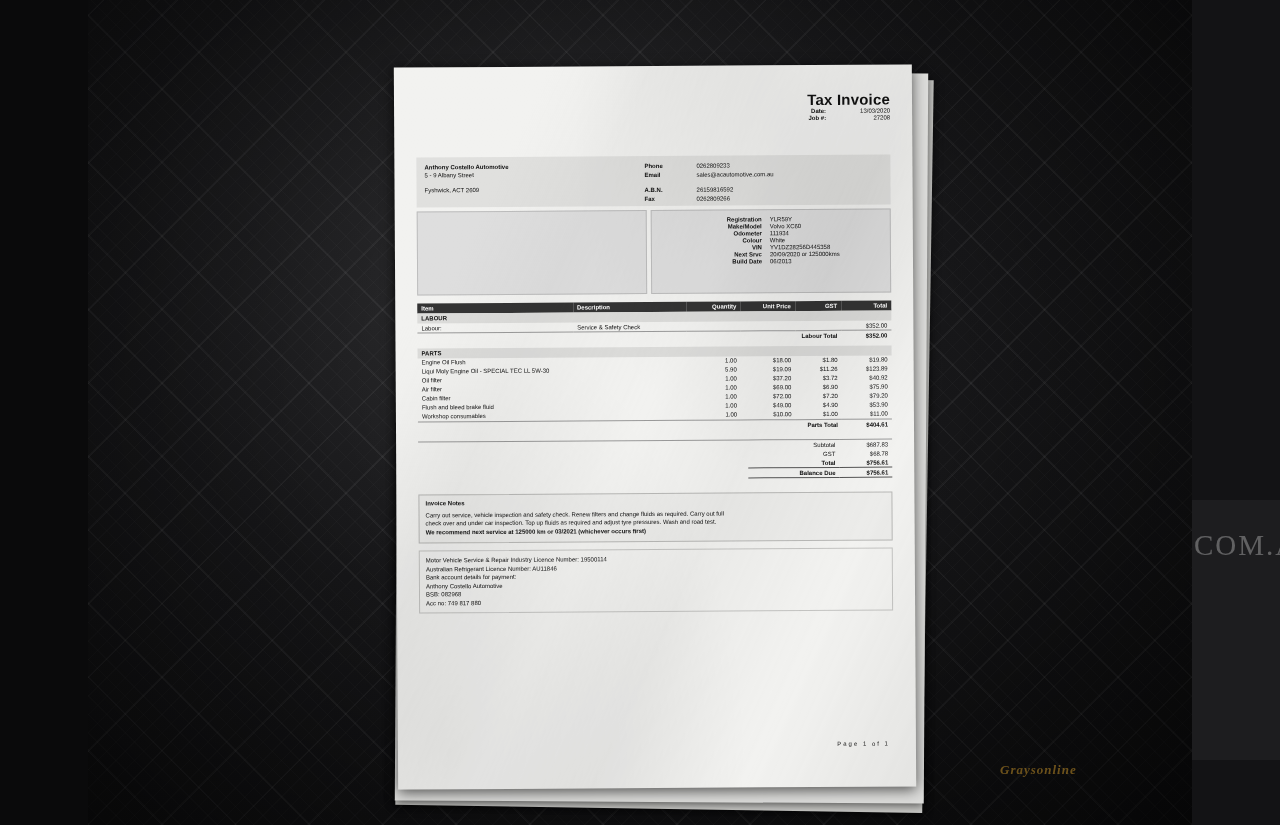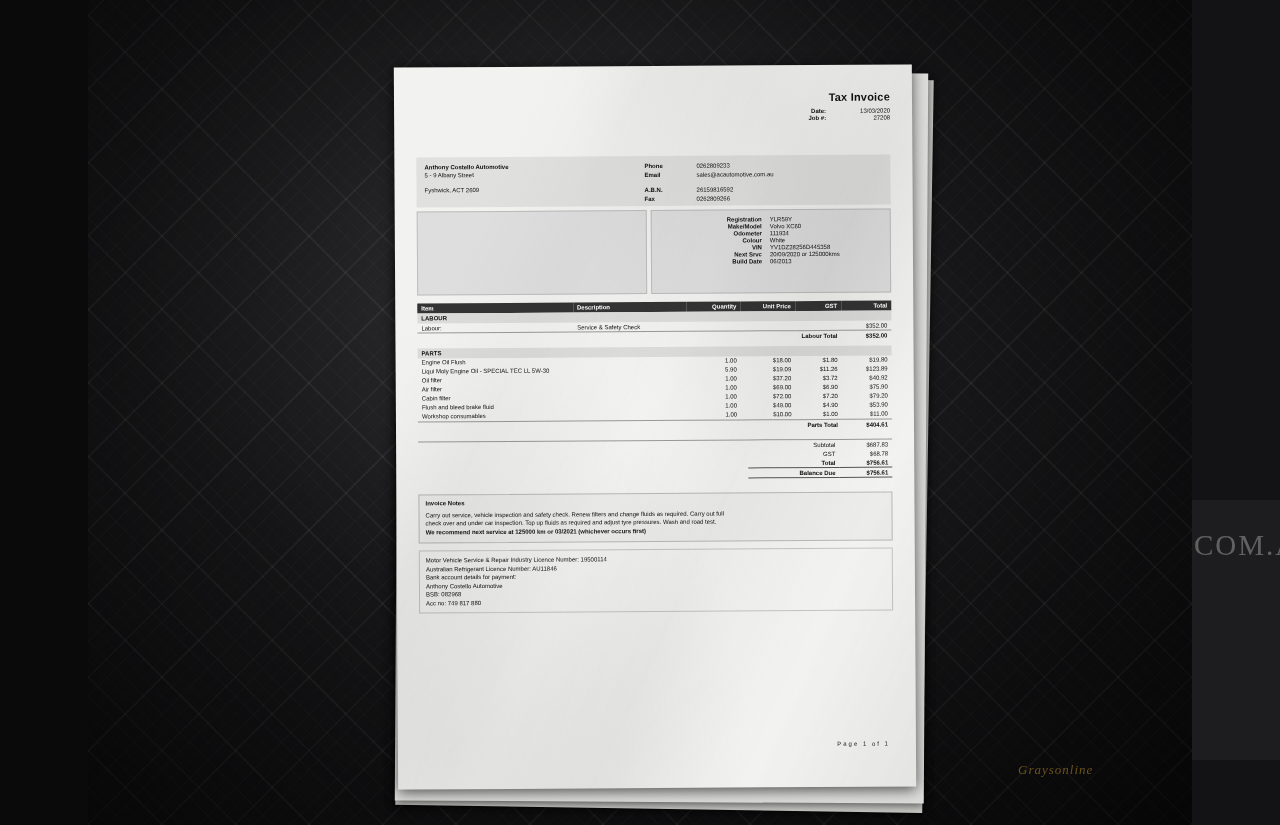--- a/index.html
+++ b/index.html
@@ -166,21 +166,21 @@
     color: #111;
   }
   .logo-text .sub {
     font-size: 7px;
     font-weight: normal;
   }
   .ti-title {
     position: absolute;
     right: 0;
     top: 4px;
-    font-size: 11px;
+    font-size: 15px;
     font-weight: bold;
     color: #111;
     letter-spacing: .2px;
   }
   .ti-meta {
     position: absolute;
     right: 0;
     top: 21px;
     font-size: 6px;
     color: #111;
@@ -324,25 +324,24 @@
     color: #222;
     letter-spacing: 2px;
   }
 
   .foot-brand {
     position: absolute;
     right: 12px;
     bottom: 6px;
     font-family: "Liberation Serif", serif;
     font-style: italic;
-    font-weight: normal;
+    font-weight: bold;
     font-size: 13px;
     color: rgba(190,140,40,0.55);
     letter-spacing: 1px;
-    margin-left: 18px;
   }
 </style>
 </head>
 <body>
 
 <div id="scene">
 
   <div class="edge-left"></div>
   <div id="mat"></div>
   <div class="edge-right"></div>

